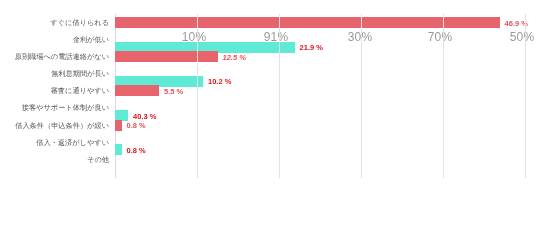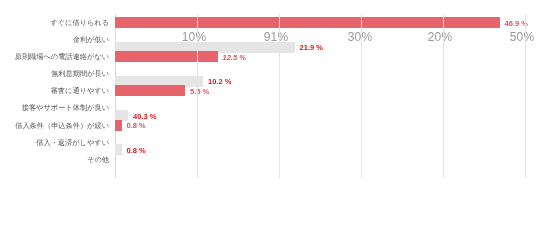--- a/index.html
+++ b/index.html
@@ -69,21 +69,21 @@
     font-size:7.2px;
     color:#555555;
     white-space:nowrap;
     line-height:1;
   }
   .bar{
     position:relative;
     height:11px;
     background:#e8646d;
   }
-  .row.dark .bar{background:#e5e5e5;margin-top:15px;}
+  .row.dark .bar{background:#5eead4;margin-top:15px;}
   .bar-value{
     position:absolute;
     left:100%;
     top:50%;
     transform:translateY(-50%);
     margin-left:5px;
     font-size:7.5px;
     font-weight:bold;
     color:#e8505a;
     white-space:nowrap;
@@ -93,21 +93,21 @@
 </style>
 </head>
 <body>
 
 <div id="chart">
 
   <div class="axis-top">
       <div class="axis-tick-label" style="left: 82px;">10%</div>
       <div class="axis-tick-label" style="left: 164px;">91%</div>
       <div class="axis-tick-label" style="left: 248px;">30%</div>
-      <div class="axis-tick-label" style="left: 328px;">20%</div>
+      <div class="axis-tick-label" style="left: 328px;">70%</div>
       <div class="axis-tick-label" style="left: 410px;">50%</div>
     </div>
 
   <div class="plot">
     <div class="axis-left-line"></div>
     <div class="rows">
         <div class="row">
           <div class="row-label" style="color: rgb(85, 85, 85);">すぐに借りられる</div>
           <div class="bar" style="width: 384.58px;">
             <div class="bar-value">46.9 %</div>
@@ -126,21 +126,21 @@
           </div>
         </div>
         <div class="row dark">
           <div class="row-label" style="color: rgb(85, 85, 85);">無利息期間が長い</div>
           <div class="bar" style="width: 88px; text-decoration: underline;">
             <div class="bar-value">10.2 %</div>
           </div>
         </div>
         <div class="row">
           <div class="row-label" style="color: rgb(85, 85, 85);">審査に通りやすい</div>
-          <div class="bar" style="width: 44px; padding-left: 26px;">
+          <div class="bar" style="width: 44px;">
             <div class="bar-value">5.5 %</div>
           </div>
         </div>
         <div class="row dark">
           <div class="row-label" style="color: rgb(85, 85, 85);">接客やサポート体制が良い</div>
           <div class="bar" style="width: 13.12px;">
             <div class="bar-value">40.3 %</div>
           </div>
         </div>
         <div class="row">

